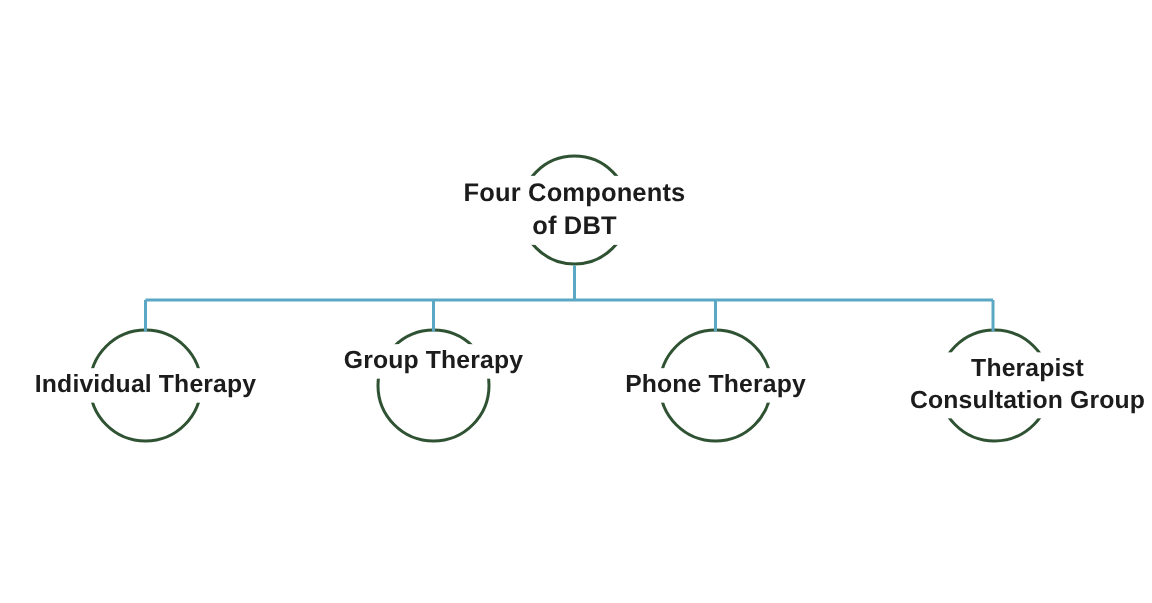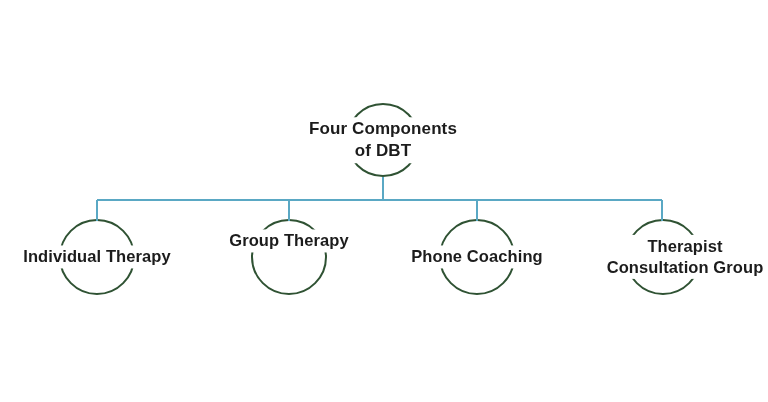--- a/index.html
+++ b/index.html
@@ -91,21 +91,21 @@
 
   <div class="node-label child" id="child-0" style="left: 97px; top: 257px;">
     <span class="line">Individual Therapy</span>
   </div>
 
   <div class="node-label child" id="child-1" style="left: 289px; top: 241px;">
     <span class="line">Group Therapy</span>
   </div>
 
   <div class="node-label child" id="child-2" style="left: 477px; top: 257px;">
-    <span class="line">Phone Coaching</span>
+    <span class="line">Phone Therapy</span>
   </div>
 
   <div class="node-label child" id="child-3" style="left: 685px; top: 257px;">
     <span class="line">Therapist</span>
     <span class="line">Consultation Group</span>
   </div>
 
 </div>
 
 </body></html>

